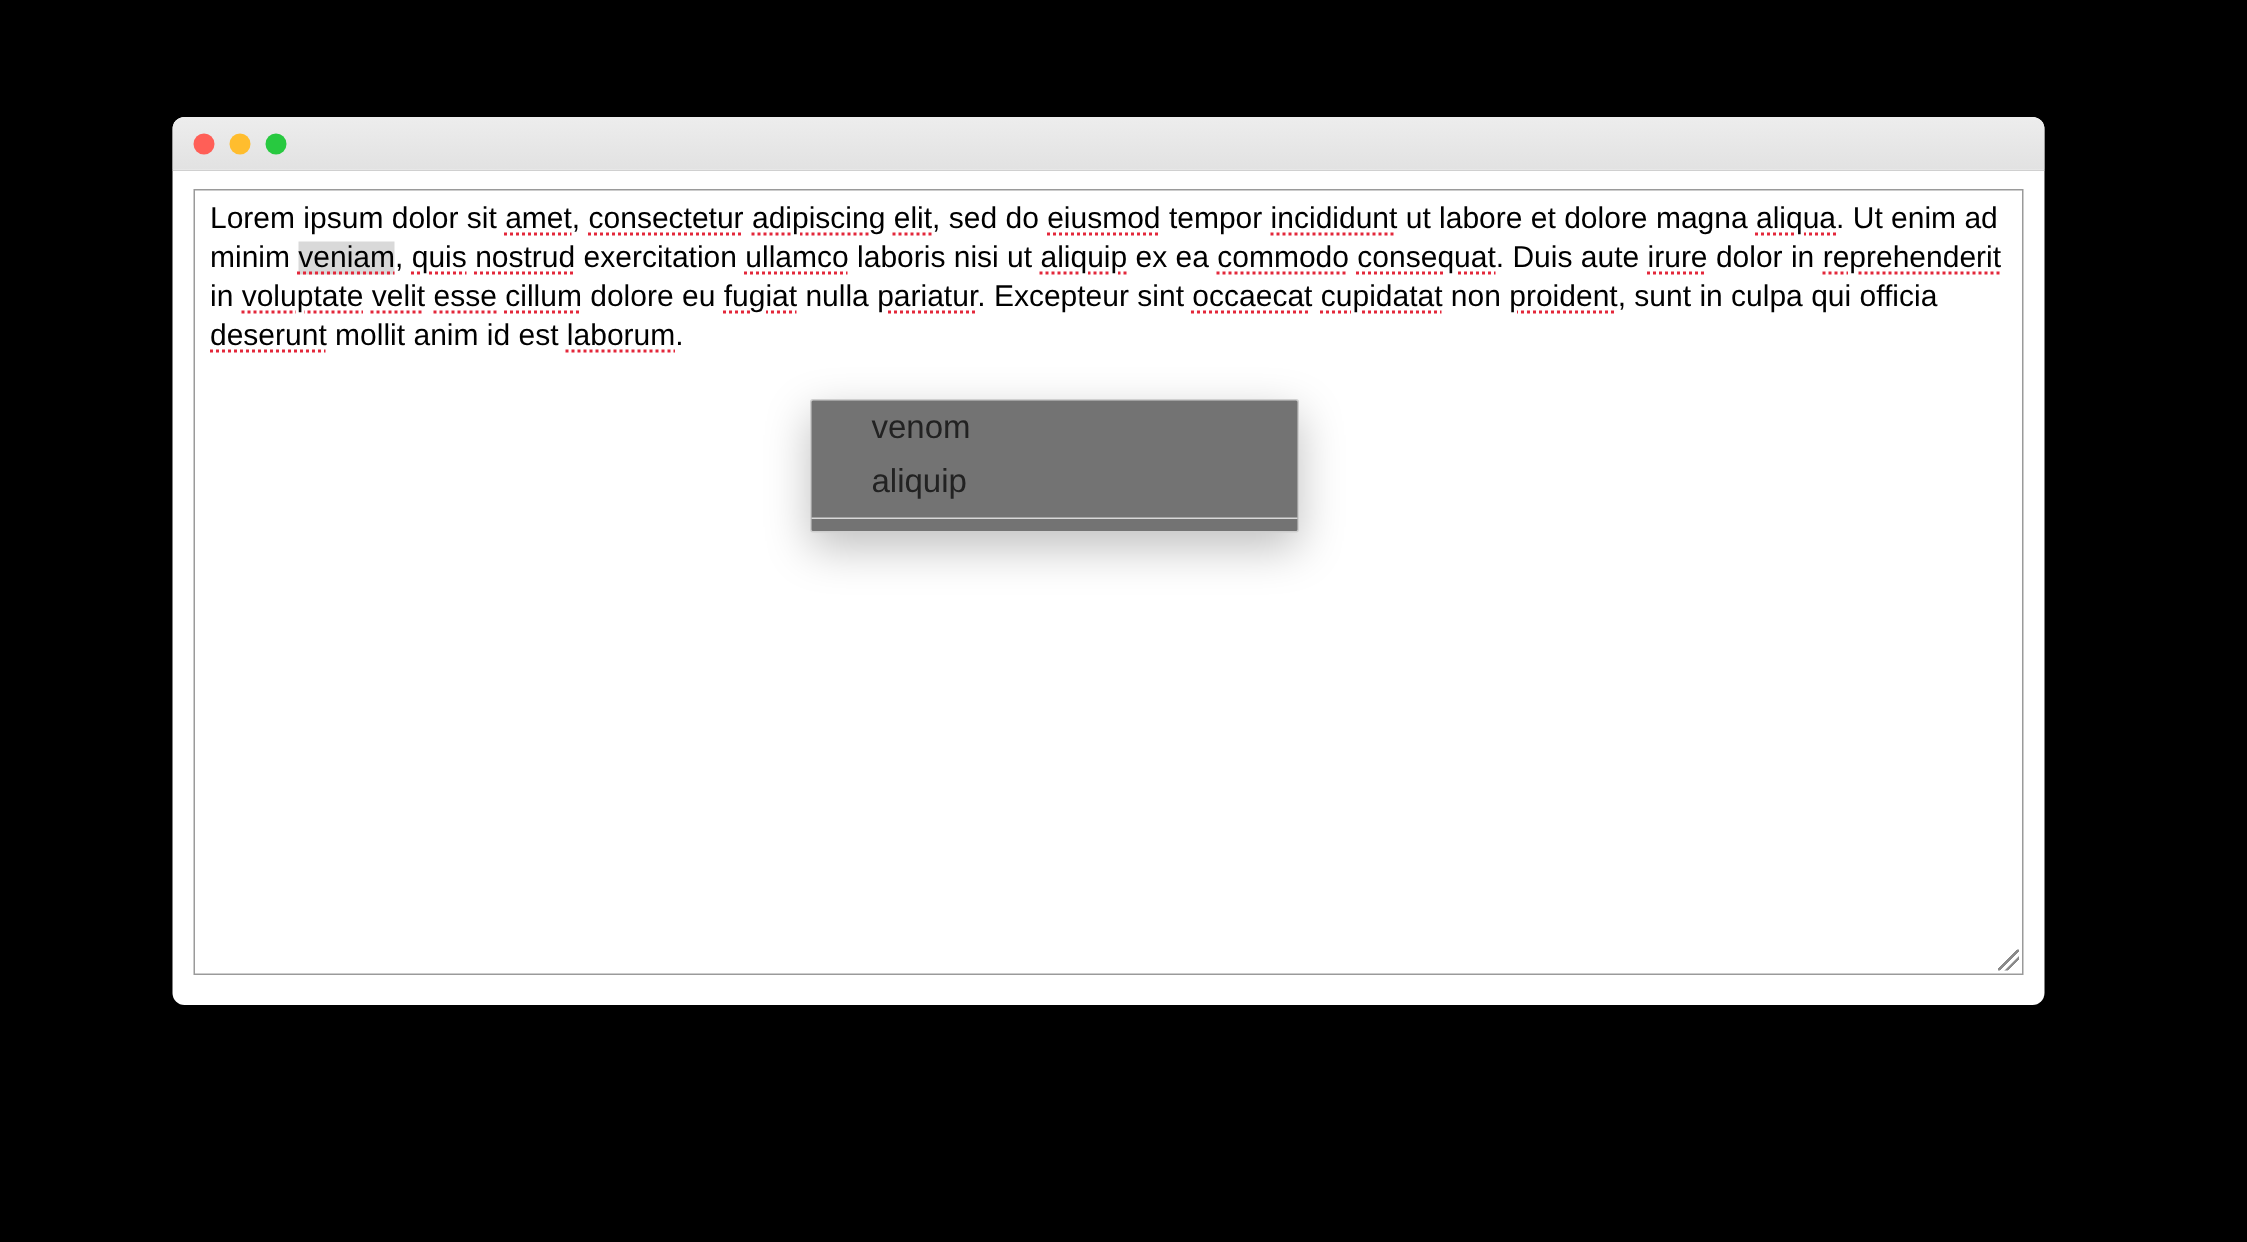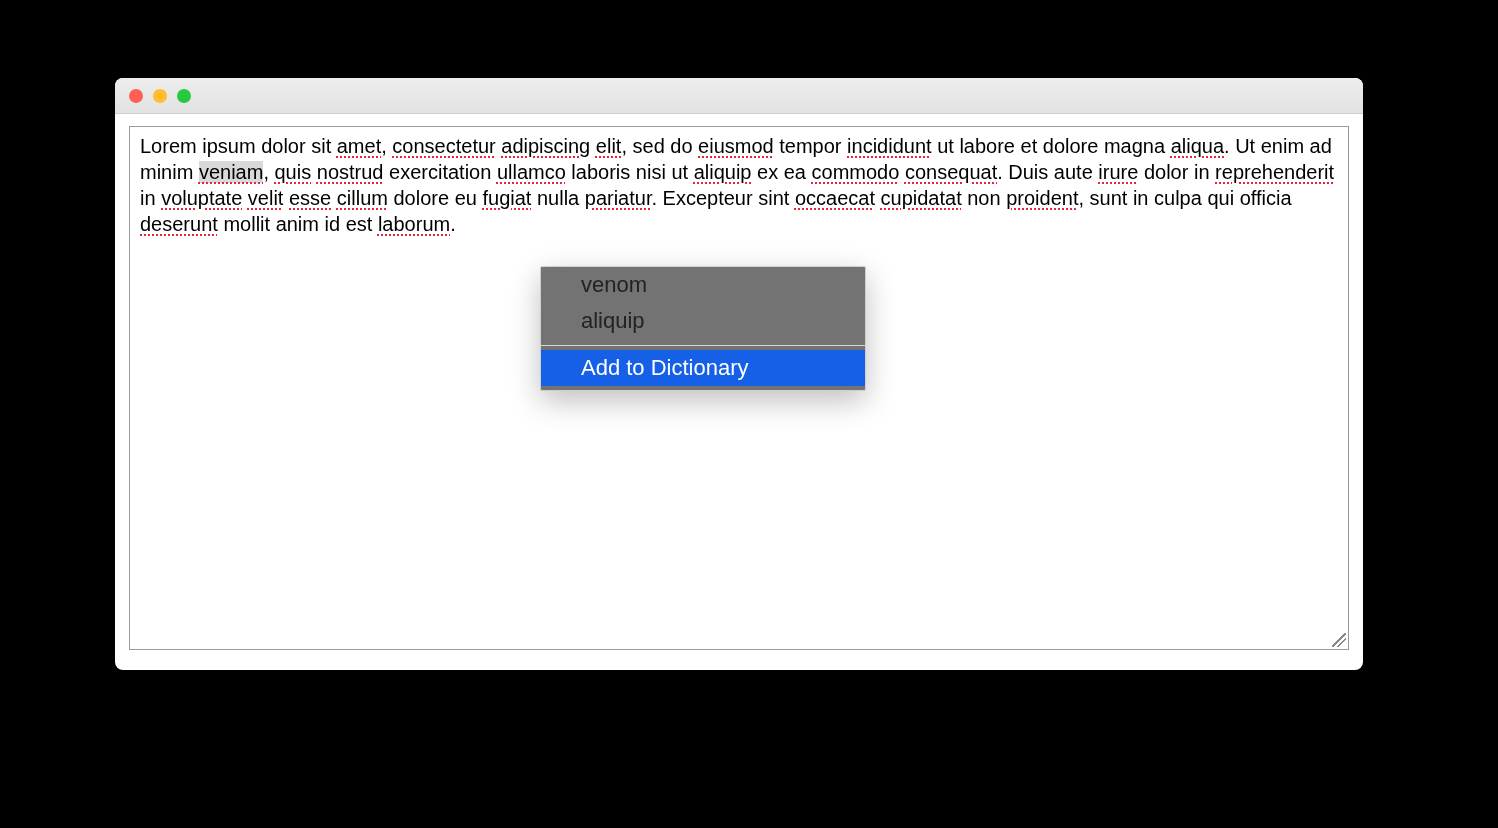--- a/index.html
+++ b/index.html
@@ -128,15 +128,14 @@
   <div class="textarea-wrap">
     <div class="textarea" id="ta">
       <span>Lorem ipsum dolor sit </span><span class="spell">amet</span><span>, </span><span class="spell">consectetur</span><span> </span><span class="spell">adipiscing</span><span> </span><span class="spell">elit</span><span>, sed do </span><span class="spell">eiusmod</span><span> tempor </span><span class="spell">incididunt</span><span> ut labore et dolore magna </span><span class="spell">aliqua</span><span>. Ut enim ad minim </span><span class="spell sel">veniam</span><span>, </span><span class="spell">quis</span><span> </span><span class="spell">nostrud</span><span> exercitation </span><span class="spell">ullamco</span><span> laboris nisi ut </span><span class="spell">aliquip</span><span> ex ea </span><span class="spell">commodo</span><span> </span><span class="spell">consequat</span><span>. Duis aute </span><span class="spell">irure</span><span> dolor in </span><span class="spell">reprehenderit</span><span> in </span><span class="spell">voluptate</span><span> </span><span class="spell">velit</span><span> </span><span class="spell">esse</span><span> </span><span class="spell">cillum</span><span> dolore eu </span><span class="spell">fugiat</span><span> nulla </span><span class="spell">pariatur</span><span>. Excepteur sint </span><span class="spell">occaecat</span><span> </span><span class="spell">cupidatat</span><span> non </span><span class="spell">proident</span><span>, sunt in culpa qui officia </span><span class="spell">deserunt</span><span> mollit anim id est </span><span class="spell">laborum</span><span>.</span><div class="resize-handle"></div>
     </div>
   </div>
 
   <div class="context-menu">
     <div class="menu-item">venom</div>
     <div class="menu-item">aliquip</div>
     <div class="menu-sep"></div>
-    <div class="menu-item highlight">Add to Dictionary</div>
   </div>
 </div>
 
 </body></html>

